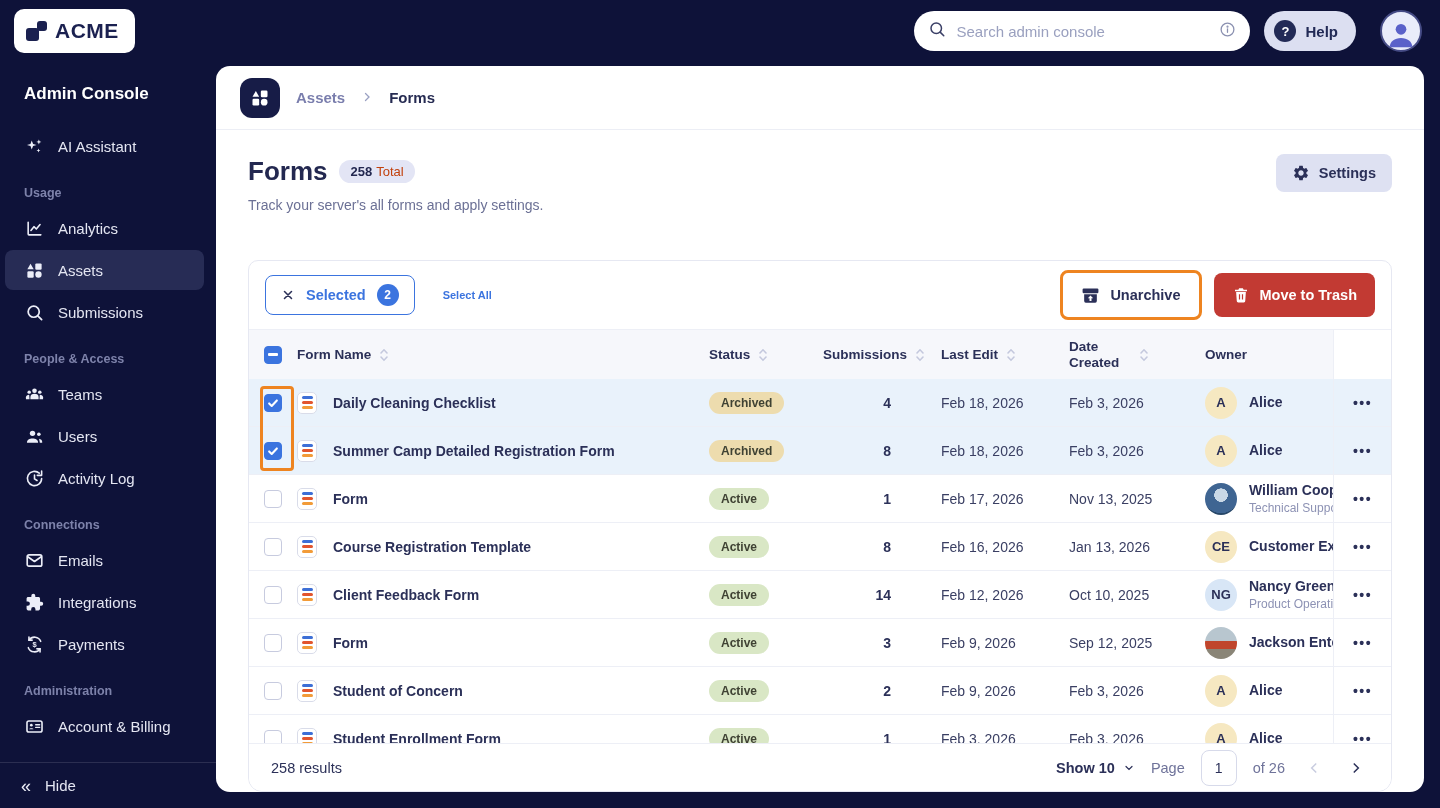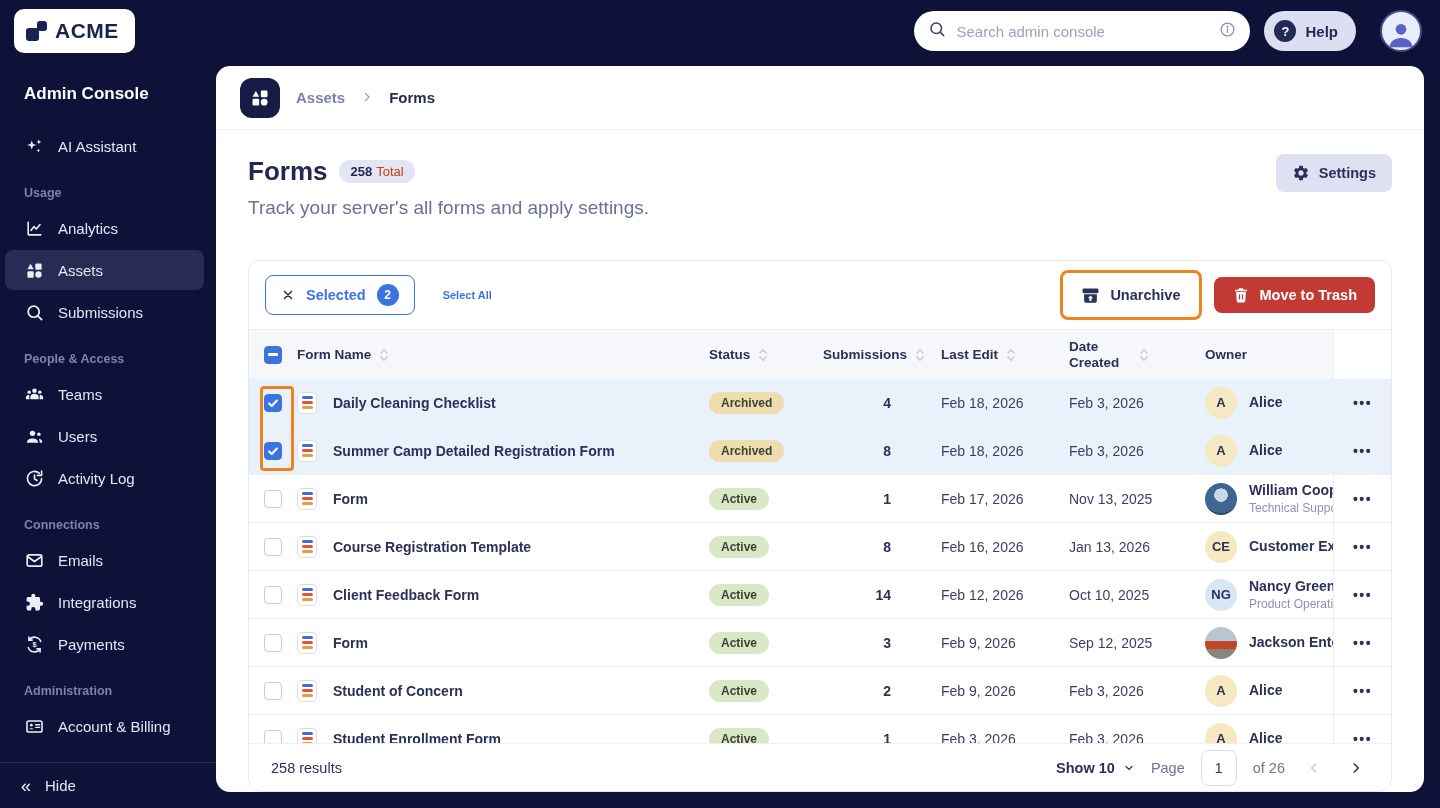--- a/index.html
+++ b/index.html
@@ -46,37 +46,37 @@
   .bc-link { color:#7a7ead; font-size:15px; font-weight:600; cursor:pointer; }
   .bc-sep svg { width:12px; height:12px; }
   .bc-current { color:#262b52; font-size:15px; font-weight:700; }
 
   .page-head { padding:26px 32px 0; position:relative; }
   .title-row { display:flex; align-items:center; gap:12px; }
   .page-title { font-size:26px; font-weight:800; color:#232850; }
   .total-badge { background:#e3e5f5; border-radius:12px; padding:4px 11px; font-size:13px; display:flex; gap:4px; align-items:center; }
   .total-badge b { color:#232850; font-weight:700; }
   .total-badge span { color:#c2410c; }
-  .page-sub { margin-top:10px; font-size:19px; color:#6b7095; }
+  .page-sub { margin-top:10px; font-size:14px; color:#6b7095; }
   .settings-btn { position:absolute; right:32px; top:24px; height:38px; background:#dee1f2; border:none; border-radius:8px; display:flex; align-items:center; gap:9px; padding:0 16px; font-family:inherit; font-size:14.5px; font-weight:700; color:#2b3058; cursor:pointer; }
   .settings-btn svg { width:18px; height:18px; }
 
   
   .panel { position:absolute; left:32px; right:32px; top:194px; bottom:0; border:1px solid var(--panel-border); border-radius:10px 10px 14px 14px; display:flex; flex-direction:column; overflow:hidden; background:#fff; }
   .panel-toolbar { height:68px; flex:0 0 auto; display:flex; align-items:center; padding:0 16px; }
   .sel-btn { height:40px; border:1.5px solid var(--accent); background:#fff; border-radius:8px; display:flex; align-items:center; gap:11px; padding:0 15px; cursor:pointer; font-family:inherit; }
   .sel-btn svg { width:14px; height:14px; }
   .sel-label { color:var(--accent); font-size:14.5px; font-weight:700; }
   .sel-count { width:22px; height:22px; border-radius:50%; background:var(--accent); color:#fff; font-size:12px; font-weight:700; display:flex; align-items:center; justify-content:center; }
   .select-all { margin-left:28px; color:var(--accent); font-size:11px; font-weight:700; background:none; border:none; cursor:pointer; font-family:inherit; }
   .toolbar-right { margin-left:auto; display:flex; align-items:center; gap:12px; }
   .annot-wrap { border:3px solid var(--orange); border-radius:8px; padding:2px; display:inline-flex; }
   .unarchive-btn { height:40px; background:#fff; border:none; border-radius:6px; display:flex; align-items:center; gap:10px; padding:0 16px; font-family:inherit; font-size:14.5px; font-weight:700; color:#2b3058; cursor:pointer; }
   .unarchive-btn svg { width:19px; height:19px; }
-  .trash-btn { height:36px; background:var(--danger); border:none; border-radius:8px; display:flex; align-items:center; gap:10px; padding:0 18px; font-family:inherit; font-size:14.5px; font-weight:700; color:#fff; cursor:pointer; }
+  .trash-btn { height:44px; background:var(--danger); border:none; border-radius:8px; display:flex; align-items:center; gap:10px; padding:0 18px; font-family:inherit; font-size:14.5px; font-weight:700; color:#fff; cursor:pointer; }
   .trash-btn svg { width:18px; height:18px; }
 
   .tgrid { display:grid; grid-template-columns:48px 1fr 114px 118px 128px 136px 128px 58px; align-items:center; }
   .t-head { flex:0 0 auto; height:50px; background:#f6f7fb; border-top:1px solid var(--row-border); font-size:13.5px; font-weight:700; color:#2b3058; }
   .hcell { display:flex; align-items:center; gap:8px; }
   .hcell .sort svg { width:10px; height:16px; display:block; }
   .hcell.wrap { line-height:1.15; }
   .acts-col { border-left:1px solid var(--row-border); background:#fff; height:100%; display:flex; align-items:center; justify-content:center; }
   .t-body { flex:1 1 auto; overflow:hidden; }
   .t-row { height:48px; border-bottom:1px solid var(--row-border); font-size:14px; color:#3a3f63; }

